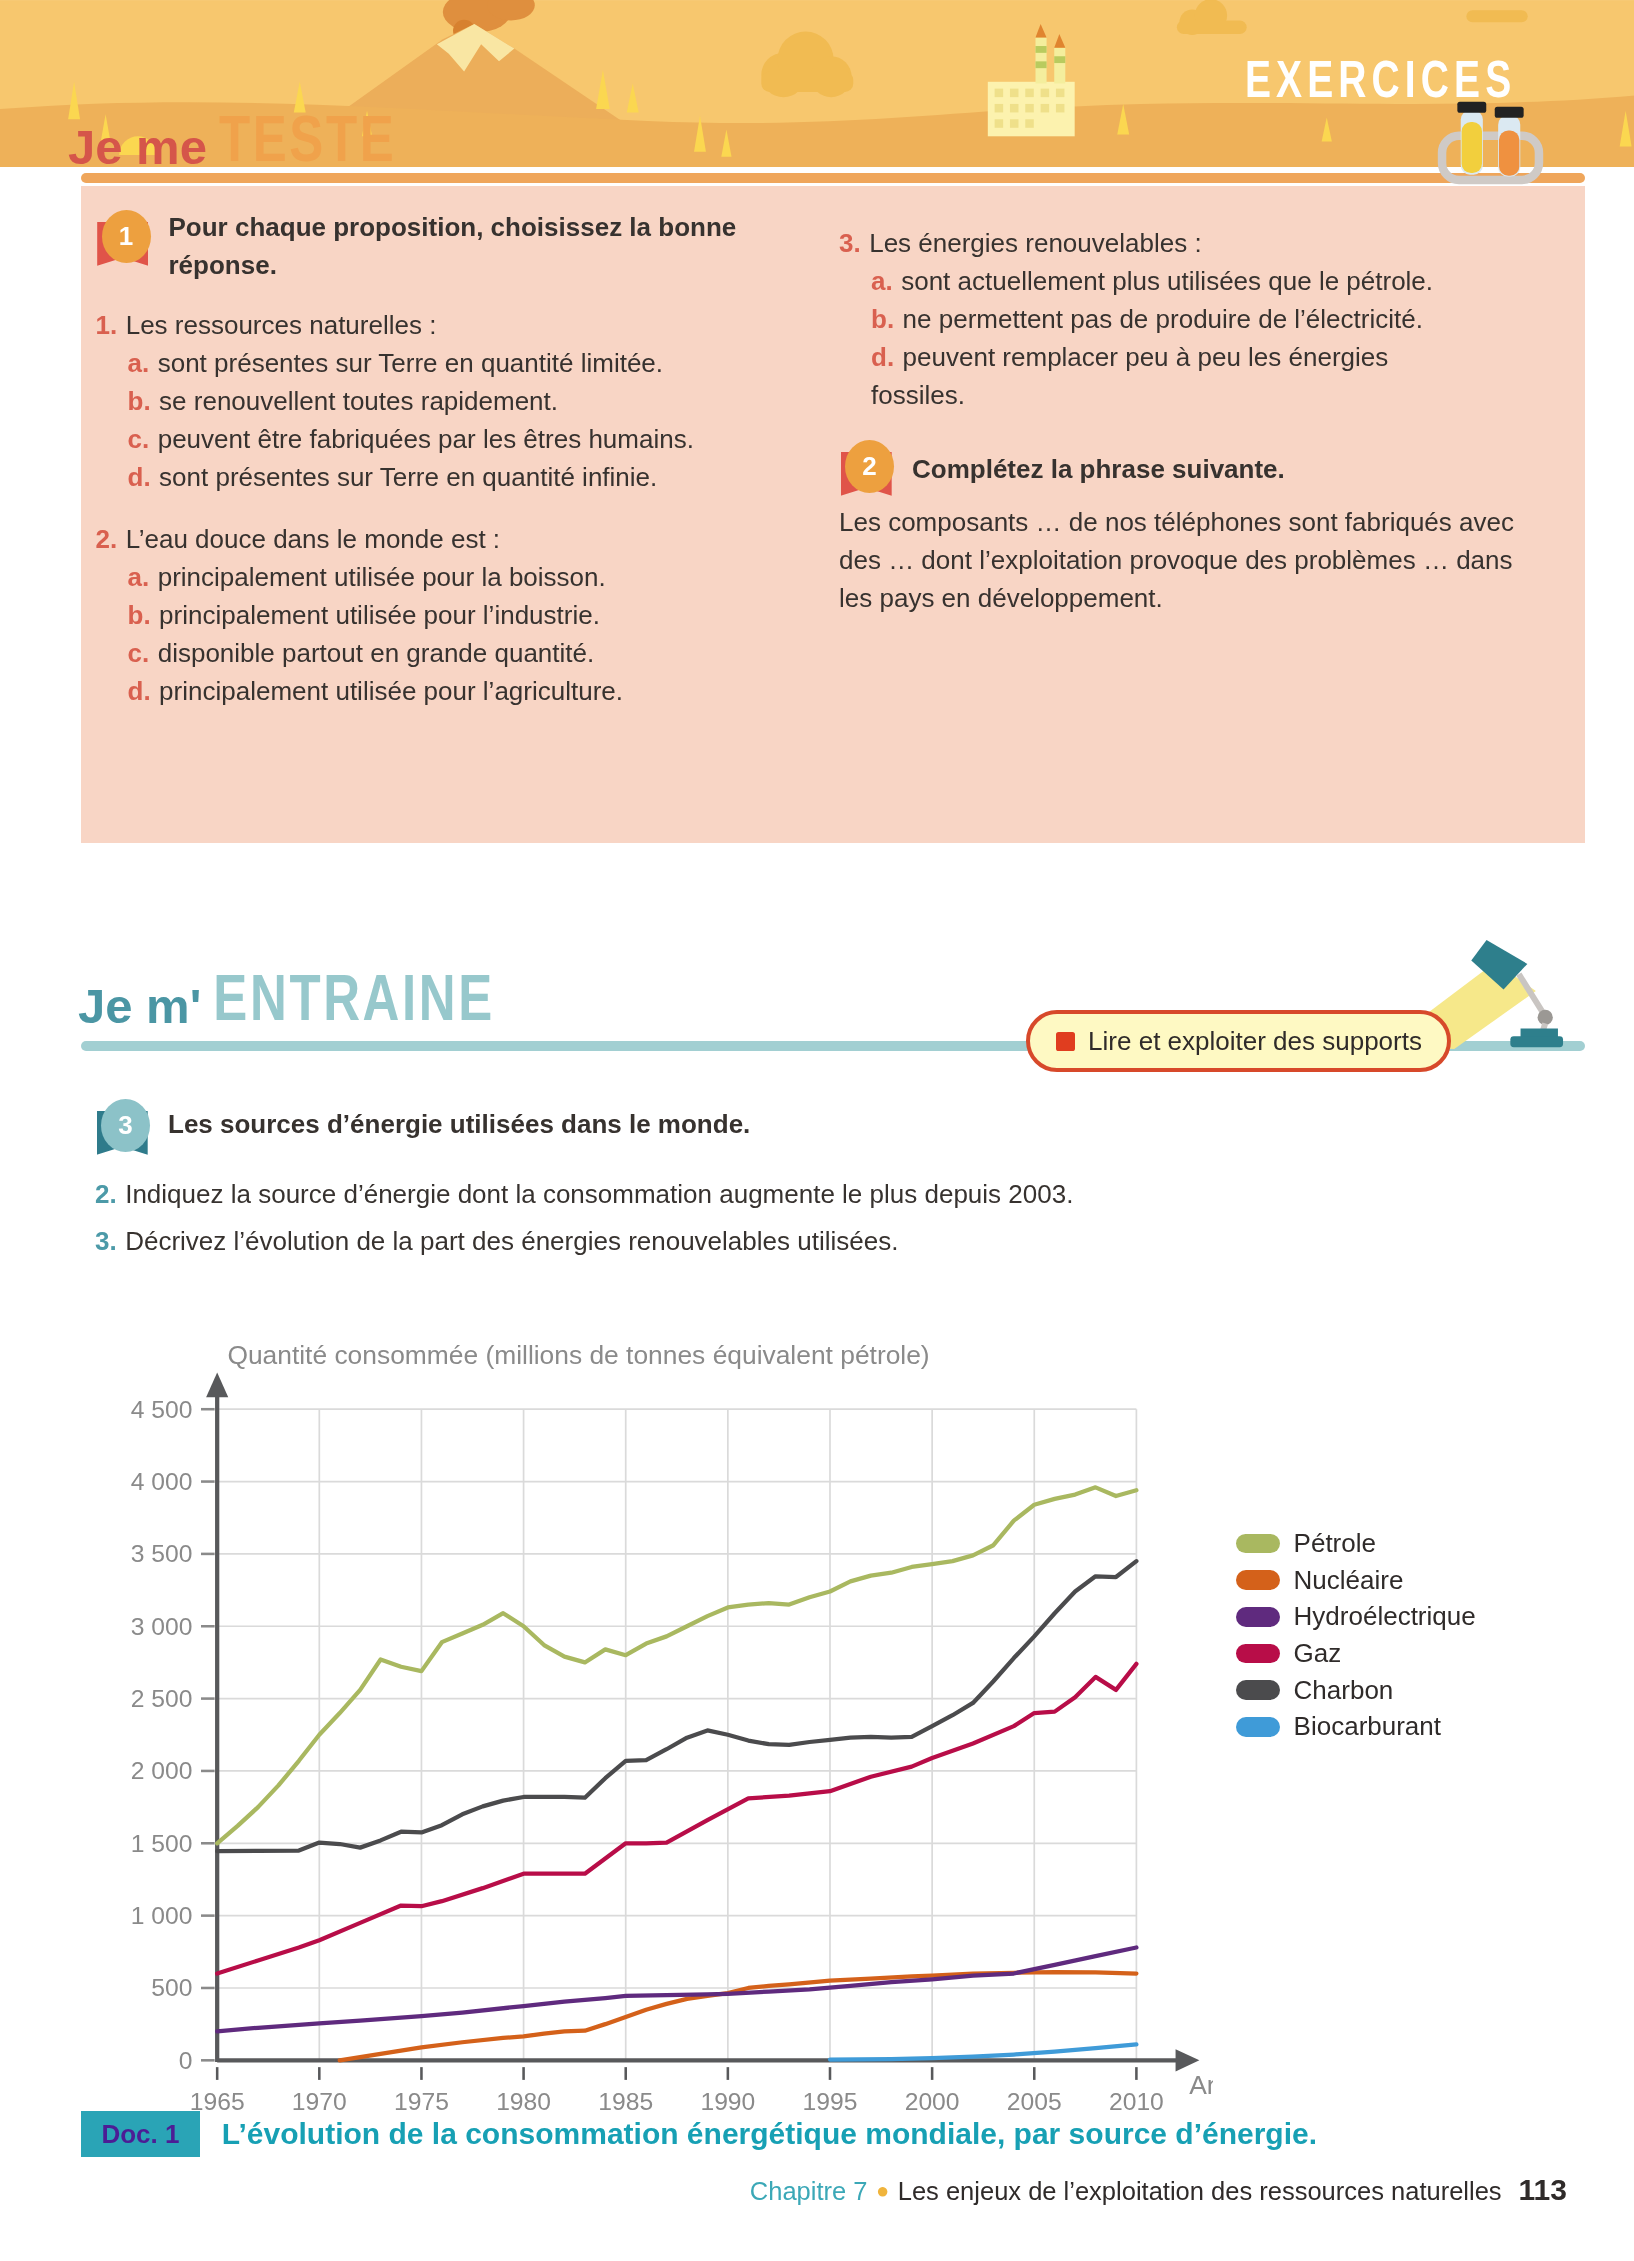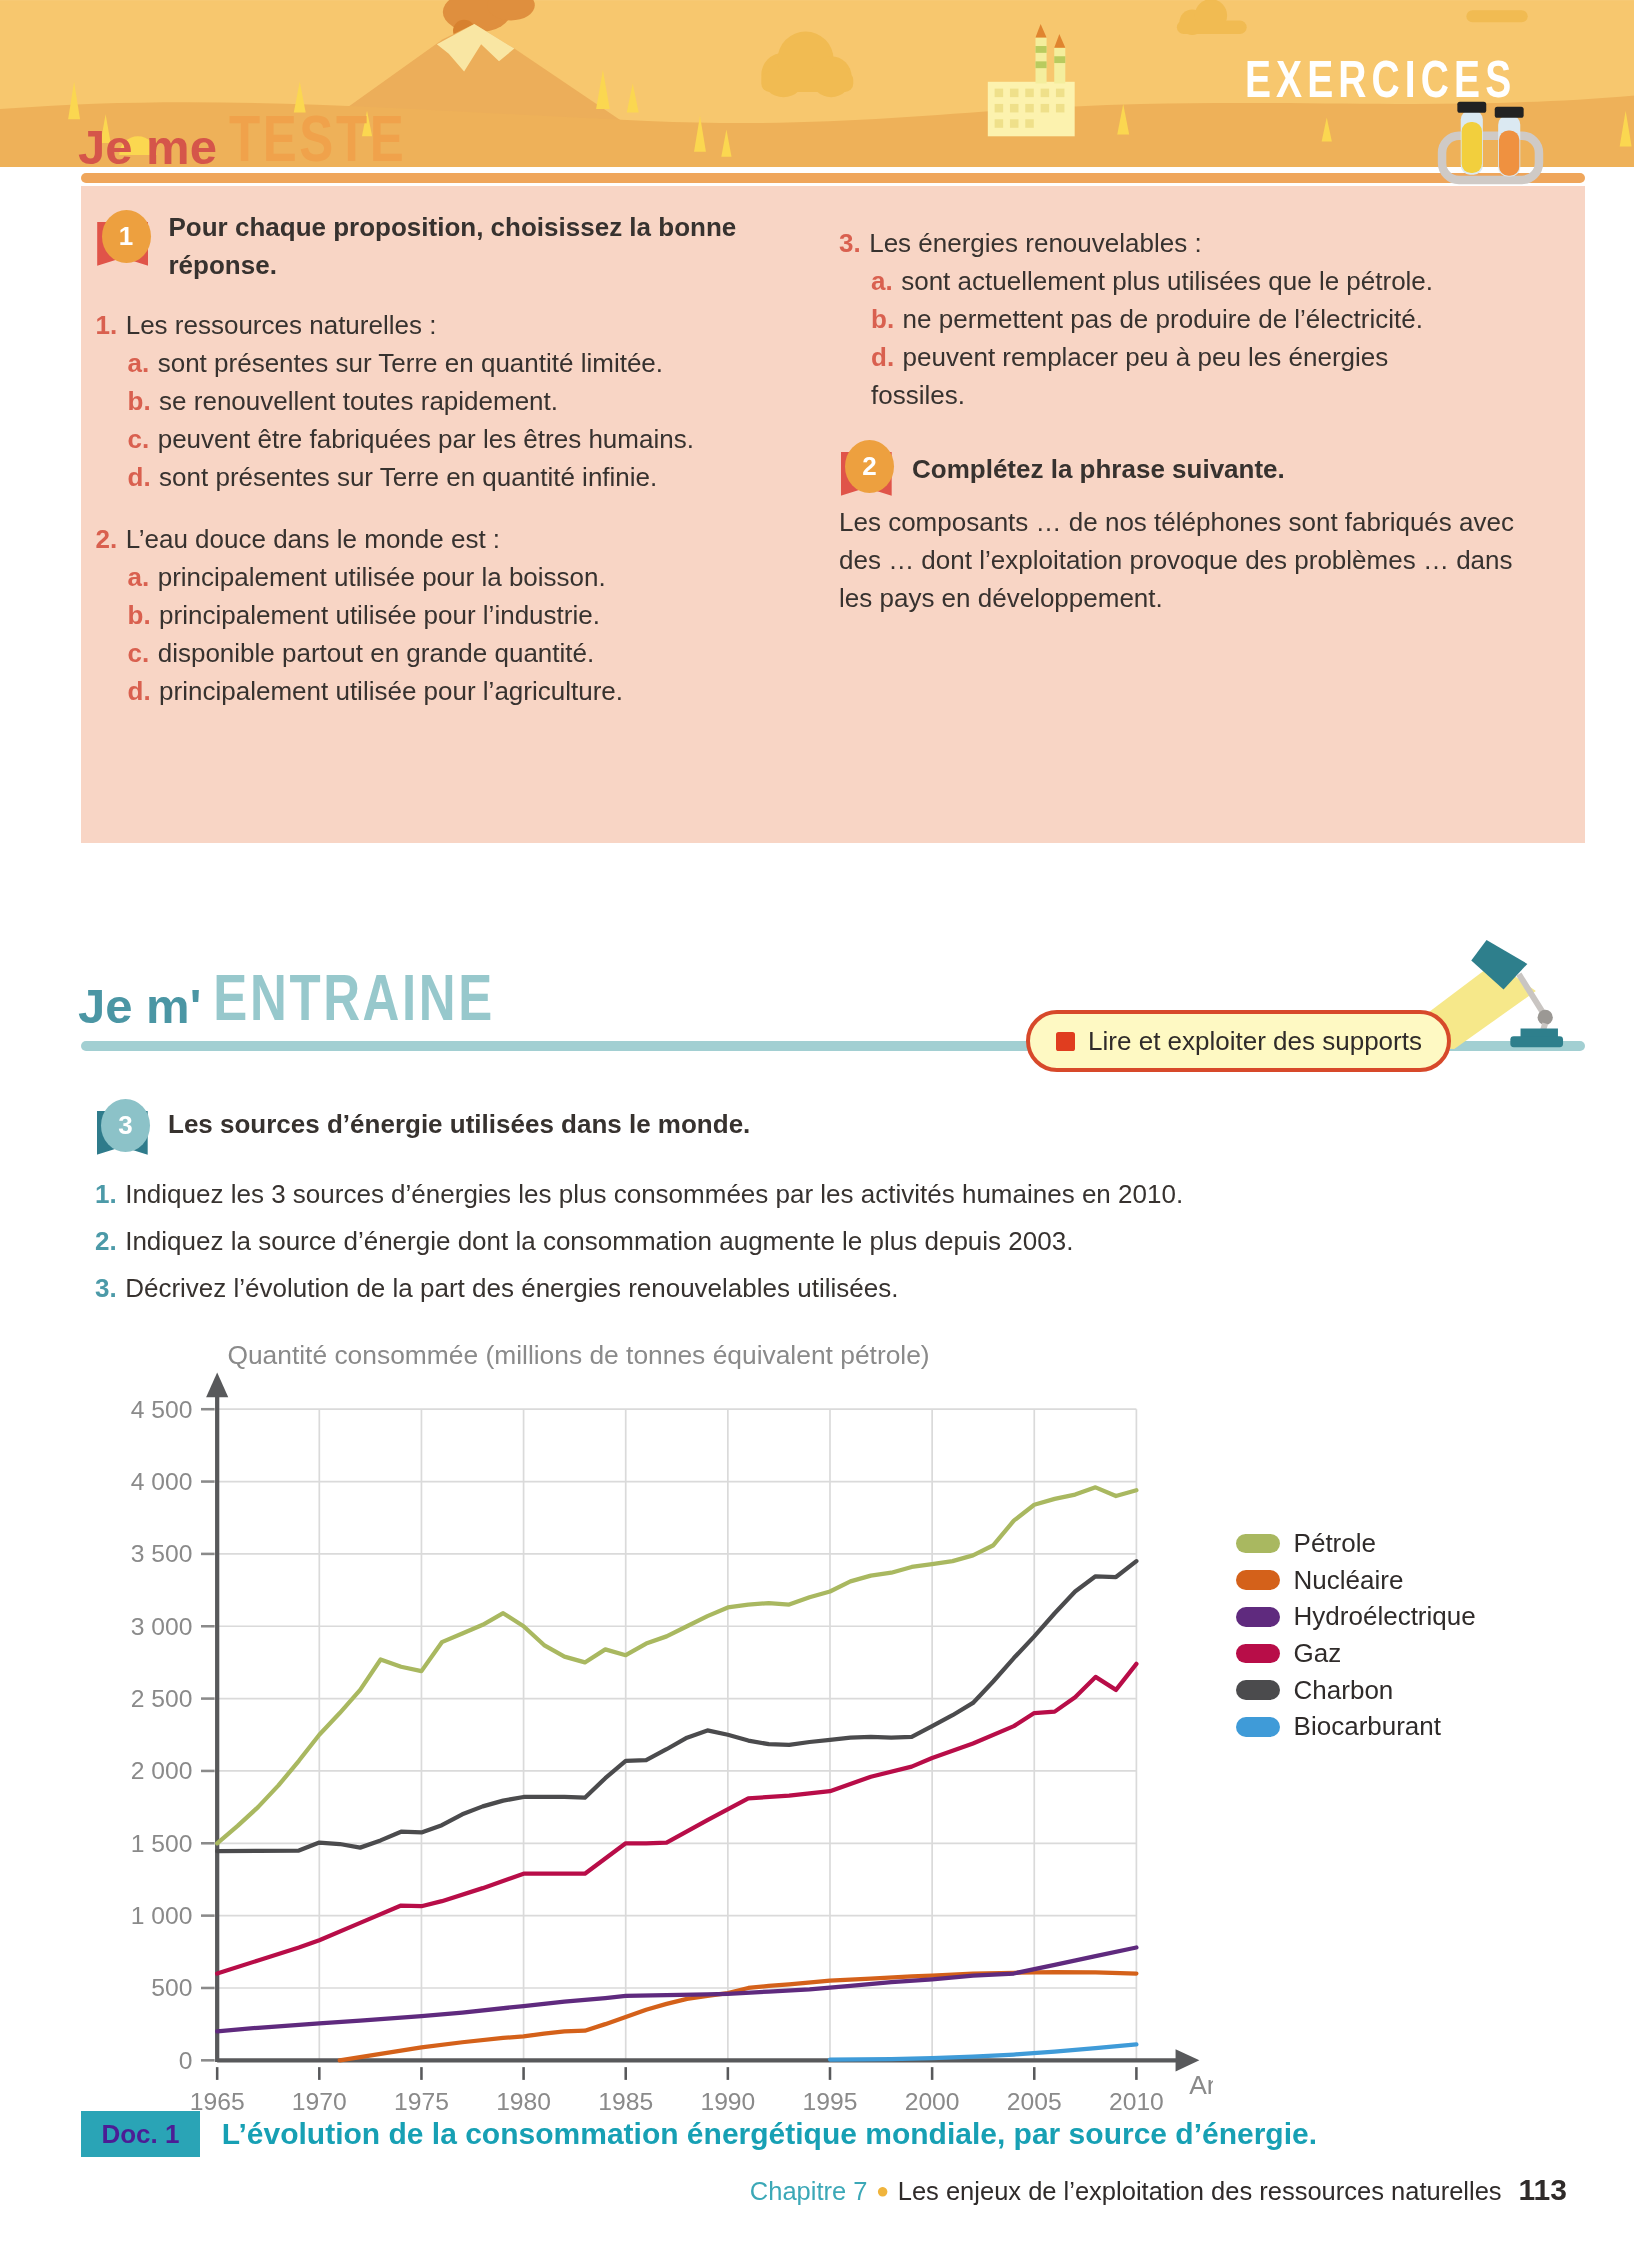--- a/index.html
+++ b/index.html
@@ -150,21 +150,21 @@
       <polygon points="847,184 853,152 859,184"></polygon>
       <polygon points="1312,158 1319,122 1326,158"></polygon>
       <polygon points="1552,166 1558,138 1564,166"></polygon>
       <polygon points="1902,172 1909,130 1916,172"></polygon>
       <path d="M140,182 a22,22 0 0 1 44,0 Z"></path>
     </g>
   </svg>
 </div>
 <div class="abs banner-title">EXERCICES</div>
 
-<div class="abs section-head" style="left:78px;top:117px;">
+<div class="abs section-head" style="left:68px;top:117px;">
   <span class="head-prefix teste-prefix">Je me</span>
   <span class="head-word teste-word">TESTE</span>
 </div>
 
 <div class="abs rule-orange"></div>
 
 <div class="abs tubes">
   <svg width="111" height="85" viewBox="0 0 130 100">
     <rect x="8" y="42" width="114" height="52" rx="20" fill="none" stroke="#cfcac6" stroke-width="10"></rect>
 
@@ -248,21 +248,20 @@
 </div>
 
 <div class="abs ex3-block">
   <p class="ex3-title">
     <span class="ex-badge teal">
       <span class="flag"></span>
       <span class="circle">3</span>
     </span><span style="display:inline-block;margin-top:12px;">Les sources d’énergie utilisées dans le monde.</span>
   </p>
   <div class="ex3-questions">
-    <div class="q"><span class="tnum">1.</span><span>Indiquez les 3 sources d’énergies les plus consommées par les activités humaines en 2010.</span></div>
     <div class="q"><span class="tnum">2.</span><span>Indiquez la source d’énergie dont la consommation augmente le plus depuis 2003.</span></div>
     <div class="q"><span class="tnum">3.</span><span>Décrivez l’évolution de la part des énergies renouvelables utilisées.</span></div>
   </div>
 </div>
 
 <div class="abs chart-wrap">
   <svg id="chart-svg" width="1132" height="788" viewBox="0 0 1330 925">
       <line x1="160" y1="775" x2="1240" y2="775" stroke="#dadada" stroke-width="2"></line>
       <line x1="160" y1="690" x2="1240" y2="690" stroke="#dadada" stroke-width="2"></line>
       <line x1="160" y1="605" x2="1240" y2="605" stroke="#dadada" stroke-width="2"></line>

